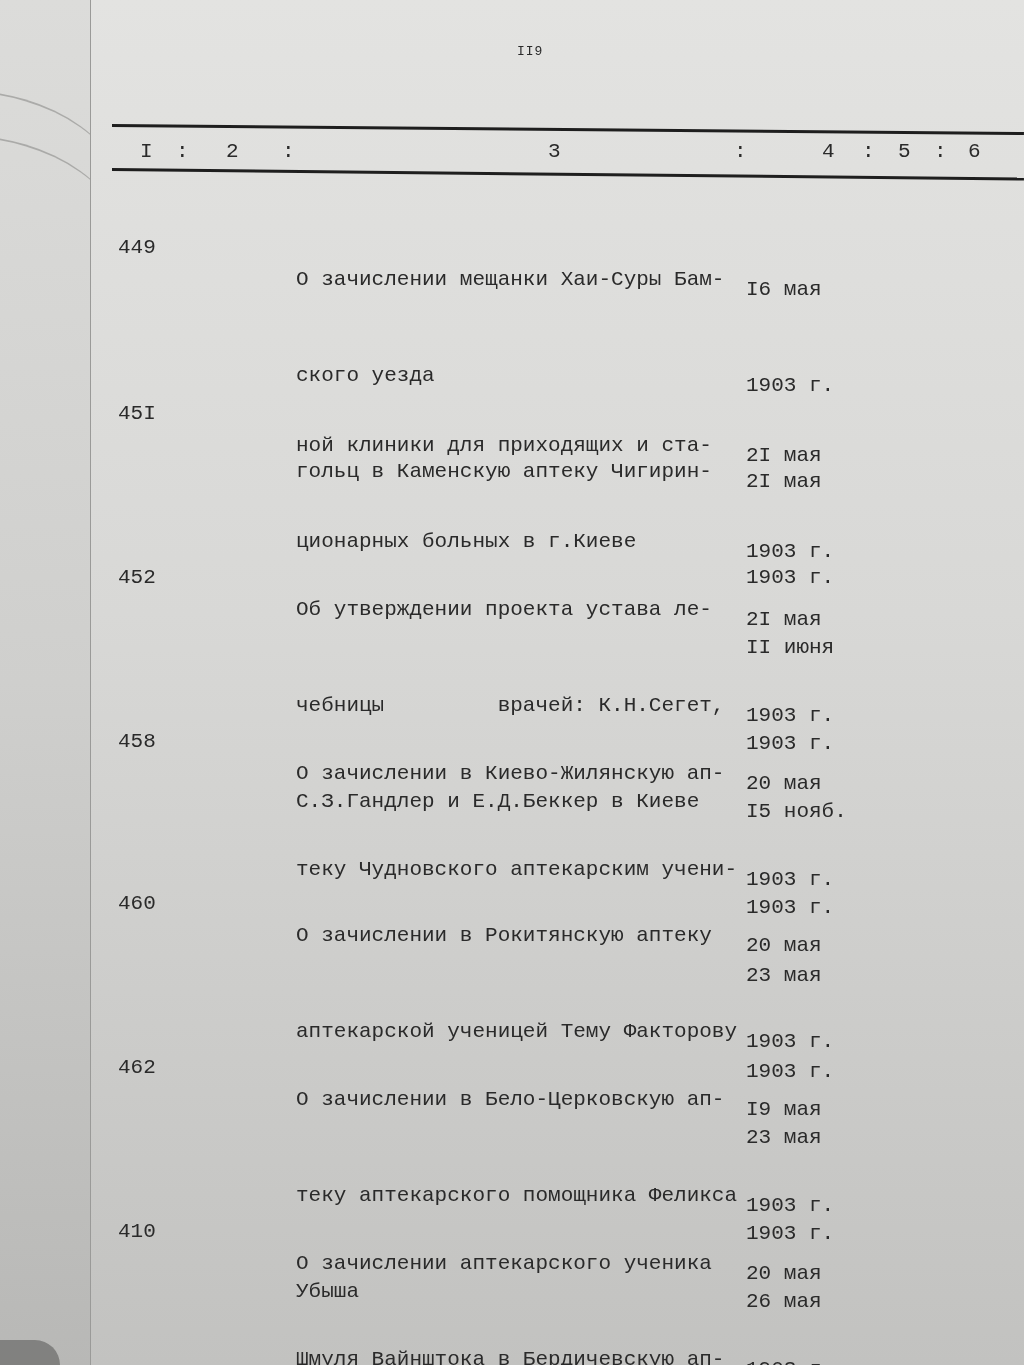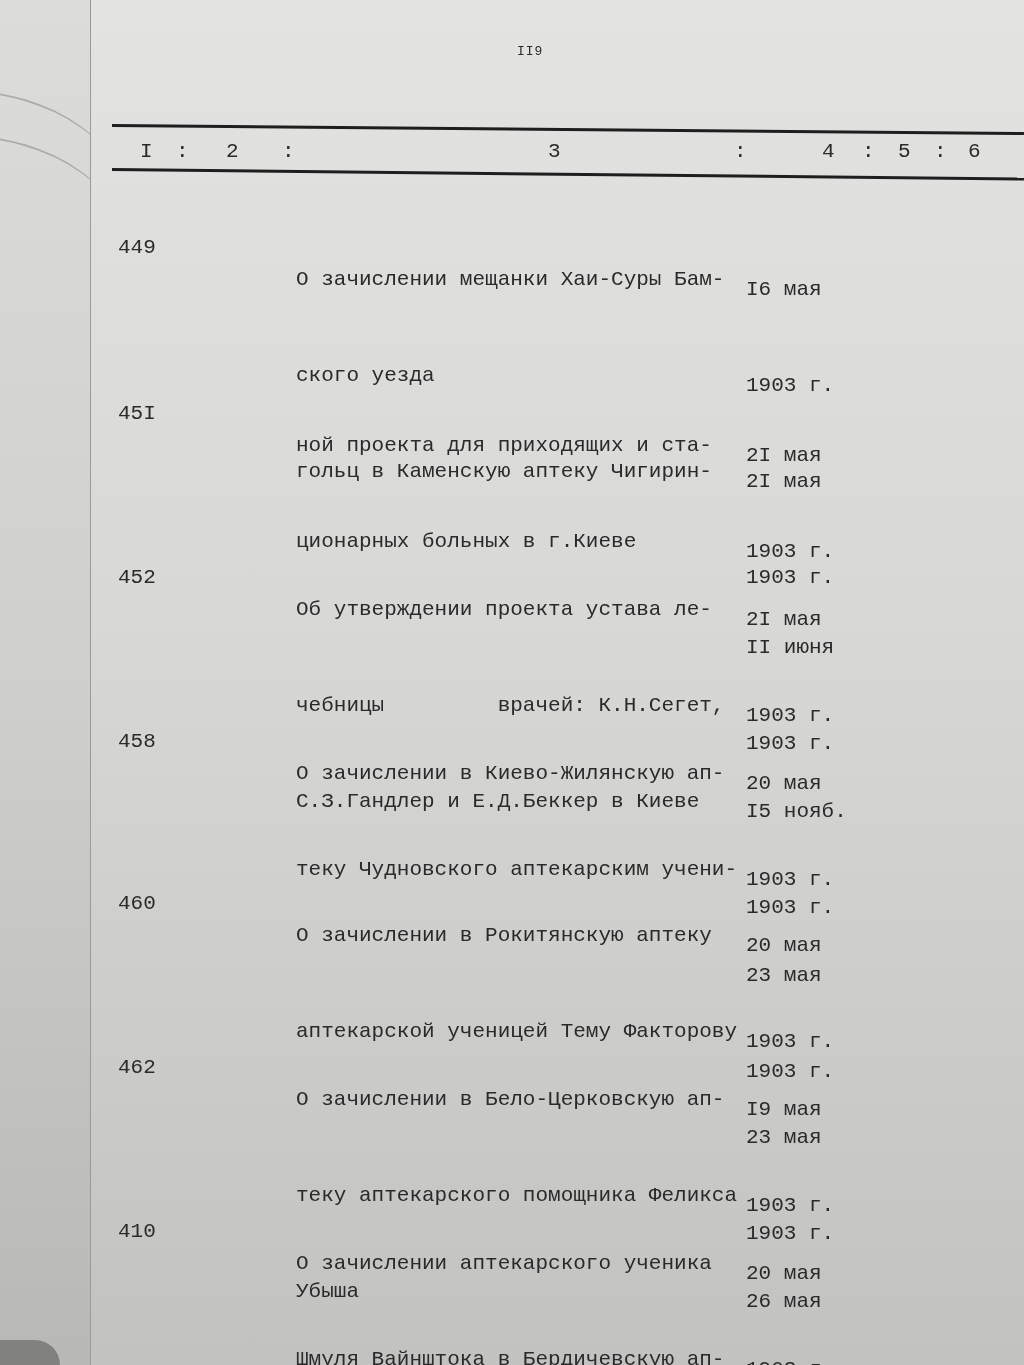--- a/index.html
+++ b/index.html
@@ -83,21 +83,21 @@
       <span class="line">I6 мая</span>
       <span class="line">1903 г.</span>
       <span class="line">2I мая</span>
       <span class="line">1903 г.</span>
     </div>
   </div>
 
   <div class="entry" style="top:366px">
     <span class="num">45I</span>
     <div class="desc">
-      <span class="line">ной проекта для приходящих и ста-</span>
+      <span class="line">ной клиники для приходящих и ста-</span>
       <span class="line">ционарных больных в г.Киеве</span>
     </div>
     <div class="dates">
       <span class="line">2I мая</span>
       <span class="line">1903 г.</span>
       <span class="line">II июня</span>
       <span class="line">1903 г.</span>
     </div>
   </div>
 

